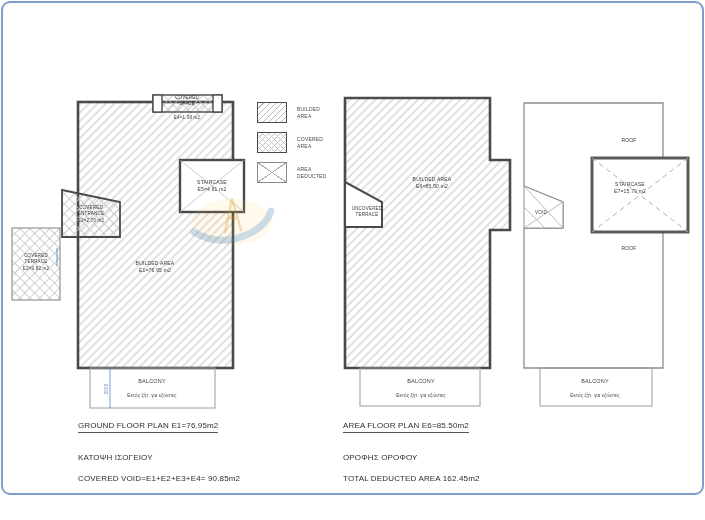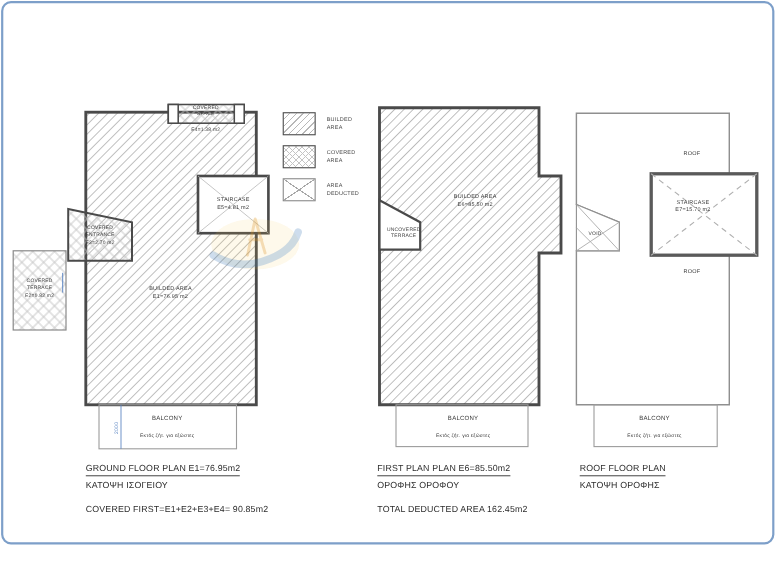--- a/index.html
+++ b/index.html
@@ -29,21 +29,21 @@
   .sw-diag{background-image:repeating-linear-gradient(135deg, transparent 0 3.5px, #b8b8b8 3.5px 4.3px);}
   .sw-cross{background-image:
       repeating-linear-gradient(135deg, transparent 0 3.5px, #c4c4c4 3.5px 4.2px),
       repeating-linear-gradient(45deg, transparent 0 3.5px, #c4c4c4 3.5px 4.2px);}
   .sw-x{border-color:#8a8a8a;border-width:1px;background-image:
       linear-gradient(to top right, transparent calc(50% - .5px), #a8a8a8 calc(50% - .5px) calc(50% + .5px), transparent calc(50% + .5px)),
       linear-gradient(to bottom right, transparent calc(50% - .5px), #a8a8a8 calc(50% - .5px) calc(50% + .5px), transparent calc(50% + .5px));}
   .legend-label{font-size:5px;white-space:pre-line;line-height:1.35;letter-spacing:.2px;color:#4a4a4a;}
   .title-block{position:absolute;font-size:8px;color:#2c2c2c;letter-spacing:.15px;}
   .title-line{display:inline-block;border-bottom:1px solid #555;padding-bottom:1.5px;margin-bottom:2px;}
-  .subtitle-line{margin-top:2px;}
+  .subtitle-line{margin-top:18px;}
   .note-line{margin-top:12px;}
   .watermark{position:absolute;left:186px;top:194px;opacity:.55;pointer-events:none;}
 </style>
 </head>
 <body>
 
 <div class="stage">
 
   <svg width="0" height="0" style="position:absolute">
     <defs>
@@ -136,33 +136,29 @@
   <div class="lbl fs5" style="left:630px;top:188px">STAIRCASE
 E7=15.70 m2</div>
   <div class="lbl fs45" style="left:541px;top:213px">VOID</div>
   <div class="lbl fs5" style="left:629px;top:248px">ROOF</div>
   <div class="lbl fs55" style="left:595px;top:382px">BALCONY</div>
   <div class="lbl fs45" style="left:595px;top:396px">Εκτός ζήτ. για εξώστες</div>
 
   <div class="title-block" style="left:78px;top:421px">
     <div class="title-line">GROUND FLOOR PLAN E1=76.95m2</div>
     <div class="subtitle-line">ΚΑΤΟΨΗ ΙΣΟΓΕΙΟΥ</div>
-    <div class="note-line">COVERED FIRST=E1+E2+E3+E4= 90.85m2</div>
+    <div class="note-line">COVERED VOID=E1+E2+E3+E4= 90.85m2</div>
   </div>
 
   <div class="title-block" style="left:343px;top:421px">
-    <div class="title-line">FIRST PLAN PLAN E6=85.50m2</div>
+    <div class="title-line">AREA FLOOR PLAN E6=85.50m2</div>
     <div class="subtitle-line">ΟΡΟΦΗΣ ΟΡΟΦΟΥ</div>
     <div class="note-line">TOTAL DEDUCTED AREA 162.45m2</div>
   </div>
 
-  <div class="title-block" style="left:527px;top:421px">
-    <div class="title-line">ROOF FLOOR PLAN</div>
-    <div class="subtitle-line">ΚΑΤΟΨΗ ΟΡΟΦΗΣ</div>
-  </div>
 
   <div class="watermark">
     <svg width="92" height="56" viewBox="0 0 92 56">
       <ellipse cx="46" cy="28" rx="40" ry="23" fill="#f5c952" opacity="0.22"></ellipse>
       <path d="M8,38 Q32,53 60,41 Q80,33 85,17" stroke="#3a78b5" stroke-width="7" fill="none" opacity="0.45" stroke-linecap="round"></path>
       <path d="M46,5 L39,38 M46,5 L55,36 M41,24 L52,24" stroke="#e09b2d" stroke-width="2.6" fill="none" opacity="0.6" stroke-linecap="round"></path>
     </svg>
   </div>
 
   <div class="frame"></div>

